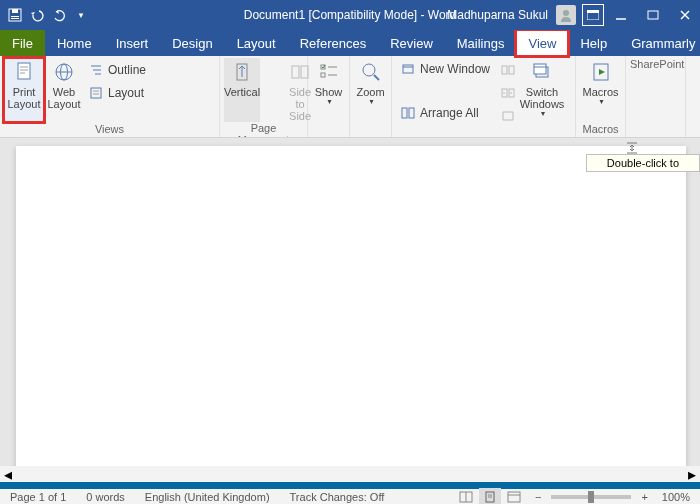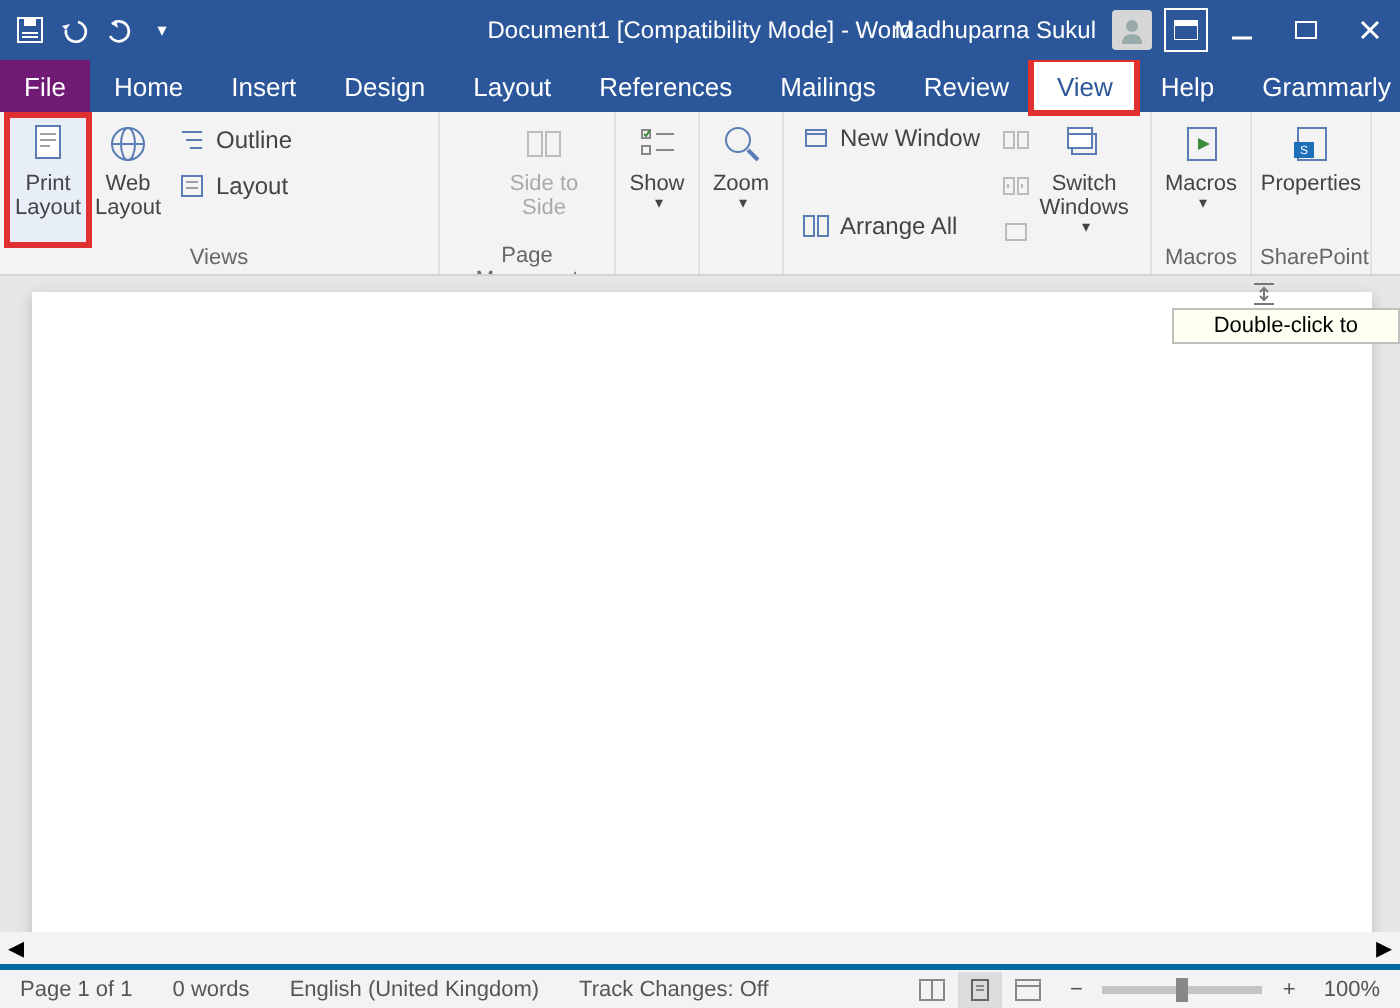--- a/index.html
+++ b/index.html
@@ -12,21 +12,21 @@
 .title-center { position: absolute; left: 50%; transform: translateX(-50%); display: flex; gap: 6px; }
 .titlebar .right { position: absolute; right: 0; display: flex; align-items: center; gap: 2px; }
 .titlebar .winbtn { width: 30px; height: 30px; display: flex; align-items: center; justify-content: center; color: #fff; }
 .titlebar svg { display: block; }
 .avatar { width: 20px; height: 20px; background: #d6d6d6; display: flex; align-items: center; justify-content: center; border-radius: 2px; }
 .ribbon-disp { width: 22px; height: 22px; border: 1px solid #fff; display: flex; align-items: center; justify-content: center; margin-left: 4px; }
 
 
 .tabs { height: 26px; background: #2b579a; color: #fff; display: flex; align-items: stretch; font-size: 13px; }
 .tab { padding: 0 12px; display: flex; align-items: center; cursor: pointer; }
-.tab.file { background: #701a75; }
+.tab.file { background: #4d7c0f; }
 .tab.active { background: #fff; color: #2b579a; }
 .tab-highlight { outline: 3px solid #e03030; outline-offset: -1px; }
 
 
 .ribbon { height: 82px; background: #f3f3f3; border-bottom: 1px solid #d4d4d4; display: flex; font-size: 11px; color: #444; overflow: hidden; }
 .group { display: flex; flex-direction: column; border-right: 1px solid #e1e1e1; padding: 2px 4px 0 4px; position: relative; }
 .group-body { flex: 1; display: flex; align-items: flex-start; }
 .group-label { text-align: center; font-size: 11px; color: #666; padding-bottom: 2px; }
 .bigbtn { display: flex; flex-direction: column; align-items: center; justify-content: flex-start; width: 40px; height: 64px; padding-top: 2px; cursor: pointer; text-align: center; line-height: 1.1; }
 .bigbtn .ico { width: 24px; height: 24px; margin-bottom: 2px; display: flex; align-items: center; justify-content: center; }
@@ -40,21 +40,21 @@
 
 .docwrap { position: absolute; top: 138px; bottom: 22px; left: 0; right: 0; background: #e6e6e6; overflow: hidden; }
 .page { position: absolute; left: 16px; top: 8px; width: 670px; height: 370px; background: #fff; box-shadow: 0 2px 6px rgba(0,0,0,0.2); }
 .tooltip { position: absolute; right: 0; top: 16px; background: #fffff2; border: 1px solid #bfbfbf; padding: 2px 20px; font-size: 11px; white-space: nowrap; }
 .tb-icon { position: absolute; right: 62px; top: 2px; width: 12px; height: 12px; }
 .hscroll { position: absolute; bottom: 22px; left: 0; right: 0; height: 16px; background: #f3f3f3; display: flex; align-items: center; }
 .hscroll .arrow { width: 16px; height: 16px; display: flex; align-items: center; justify-content: center; }
 .hscroll .track { flex: 1; }
 
 
-.statusbar { position: absolute; bottom: 0; left: 0; right: 0; height: 22px; background: #f3f3f3; border-top: 3px solid #0369a1; display: flex; align-items: center; font-size: 11px; color: #555; }
+.statusbar { position: absolute; bottom: 0; left: 0; right: 0; height: 22px; background: #f3f3f3; border-top: 7px solid #0369a1; display: flex; align-items: center; font-size: 11px; color: #555; }
 .statusbar .seg { padding: 0 10px; cursor: pointer; }
 .statusbar .spacer { flex: 1; }
 .viewbtns { display: flex; align-items: center; gap: 2px; margin-right: 6px; }
 .viewbtn { width: 22px; height: 18px; display: flex; align-items: center; justify-content: center; }
 .viewbtn.active { background: #dcdcdc; }
 .zoomslider { width: 80px; height: 4px; background: #c4c4c4; position: relative; margin: 0 6px; }
 .zoomslider .thumb { width: 6px; height: 12px; background: #888; position: absolute; top: -4px; left: 37px; }
 .zm { padding: 0 4px; cursor: pointer; }
 </style>
 </head>
@@ -120,22 +120,22 @@
   </div>
 </div>
 
 <div class="tabs">
   <div class="tab file">File</div>
   <div class="tab">Home</div>
   <div class="tab">Insert</div>
   <div class="tab">Design</div>
   <div class="tab">Layout</div>
   <div class="tab">References</div>
+  <div class="tab">Review</div>
   <div class="tab">Mailings</div>
-  <div class="tab">Review</div>
   <div class="tab active tab-highlight">View</div>
   <div class="tab">Help</div>
   <div class="tab">Grammarly</div>
 
 </div>
 
 <div class="ribbon">
 
   <div class="group" style="width:220px;">
     <div class="group-body">
@@ -181,20 +181,29 @@
             </span>
           <span>Layout</span>
         </div>
       </div>
     </div>
     <div class="group-label">Views</div>
   </div>
 
   <div class="group" style="width:88px;">
     <div class="group-body">
+      <div class="bigbtn" style="background:#e4e4e4;">
+        <span class="ico">
+            <svg width="22" height="22" viewBox="0 0 22 22">
+              <rect x="6" y="3" width="10" height="16" fill="none" stroke="#888"></rect>
+              <path d="M11 6 L11 16 M8 8 L11 5 L14 8" fill="none" stroke="#5a7db5"></path>
+            </svg>
+          </span>
+        <span>Vertical</span>
+      </div>
       <div class="bigbtn disabled">
         <span class="ico">
             <svg width="22" height="22" viewBox="0 0 22 22">
               <rect x="3" y="5" width="7" height="12" fill="none" stroke="#bbb"></rect>
               <rect x="12" y="5" width="7" height="12" fill="none" stroke="#bbb"></rect>
             </svg>
           </span>
         <span>Side to Side</span>
       </div>
     </div>
@@ -318,32 +327,20 @@
             </svg>
           </span>
         <span>Macros</span>
           <span class="drop">▾</span>
       </div>
     </div>
     <div class="group-label">Macros</div>
   </div>
 
   <div class="group" style="width:60px;">
-    <div class="group-body">
-      <div class="bigbtn" style="width:56px;">
-        <span class="ico">
-            <svg width="22" height="22" viewBox="0 0 22 22">
-              <rect x="4" y="3" width="14" height="16" fill="none" stroke="#5a7db5"></rect>
-              <rect x="2" y="10" width="10" height="8" fill="#1d6fb8"></rect>
-              <text x="7" y="16" font-size="6" fill="#fff" text-anchor="middle">S</text>
-            </svg>
-          </span>
-        <span>Properties</span>
-      </div>
-    </div>
     <div class="group-label">SharePoint</div>
   </div>
 </div>
 
 <div class="docwrap">
   <div class="page"></div>
   <span class="tb-icon">
     <svg width="12" height="12" viewBox="0 0 12 12">
         <line x1="1" y1="1" x2="11" y2="1" stroke="#777"></line>
         <line x1="1" y1="11" x2="11" y2="11" stroke="#777"></line>

